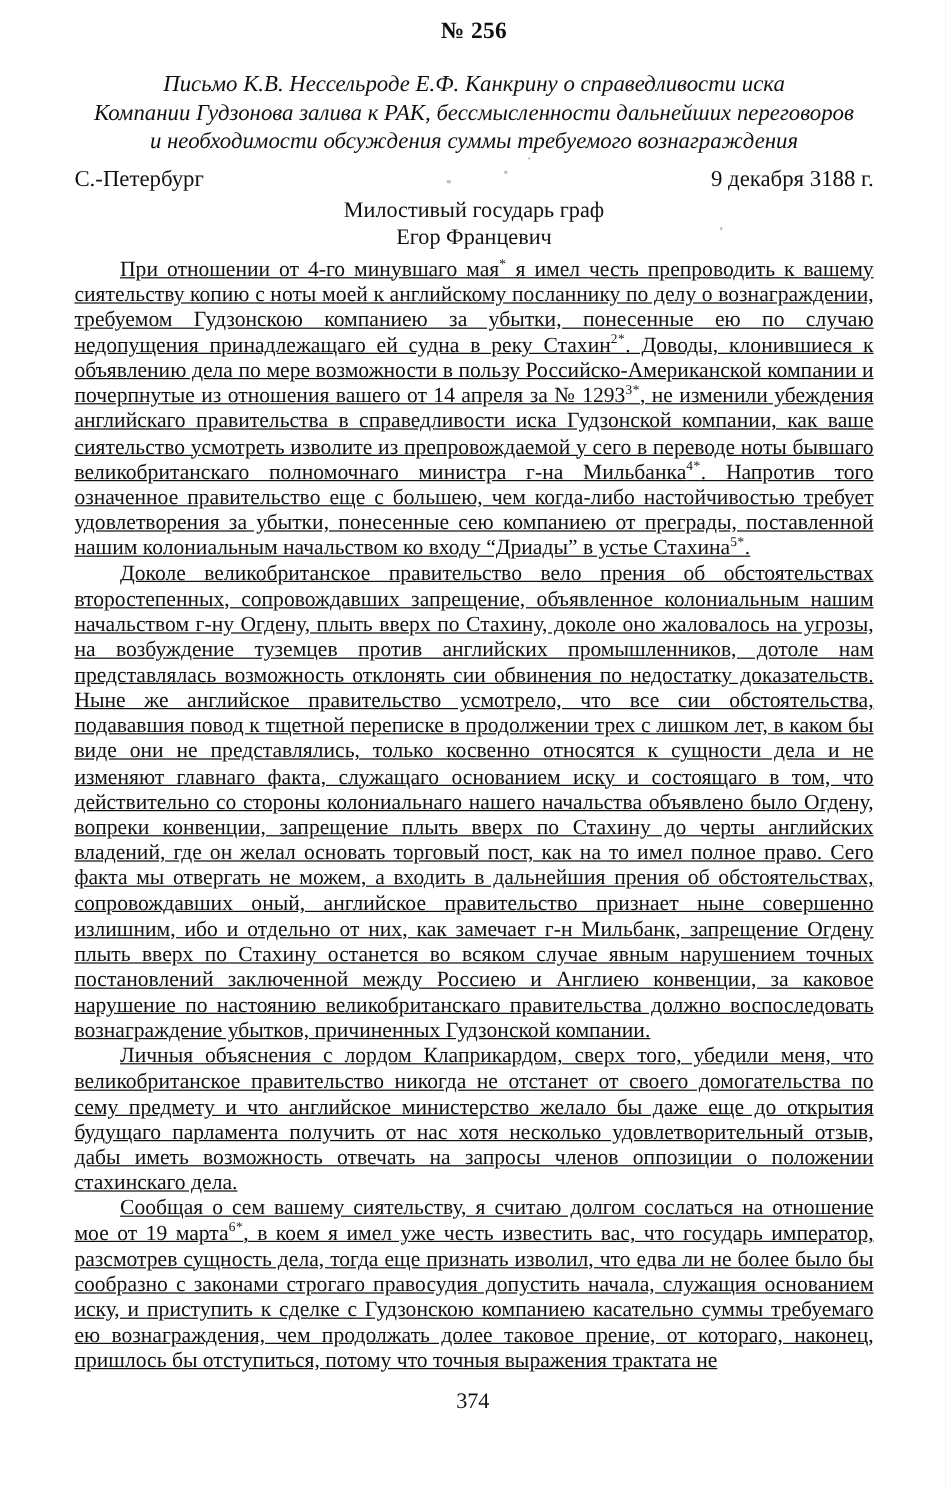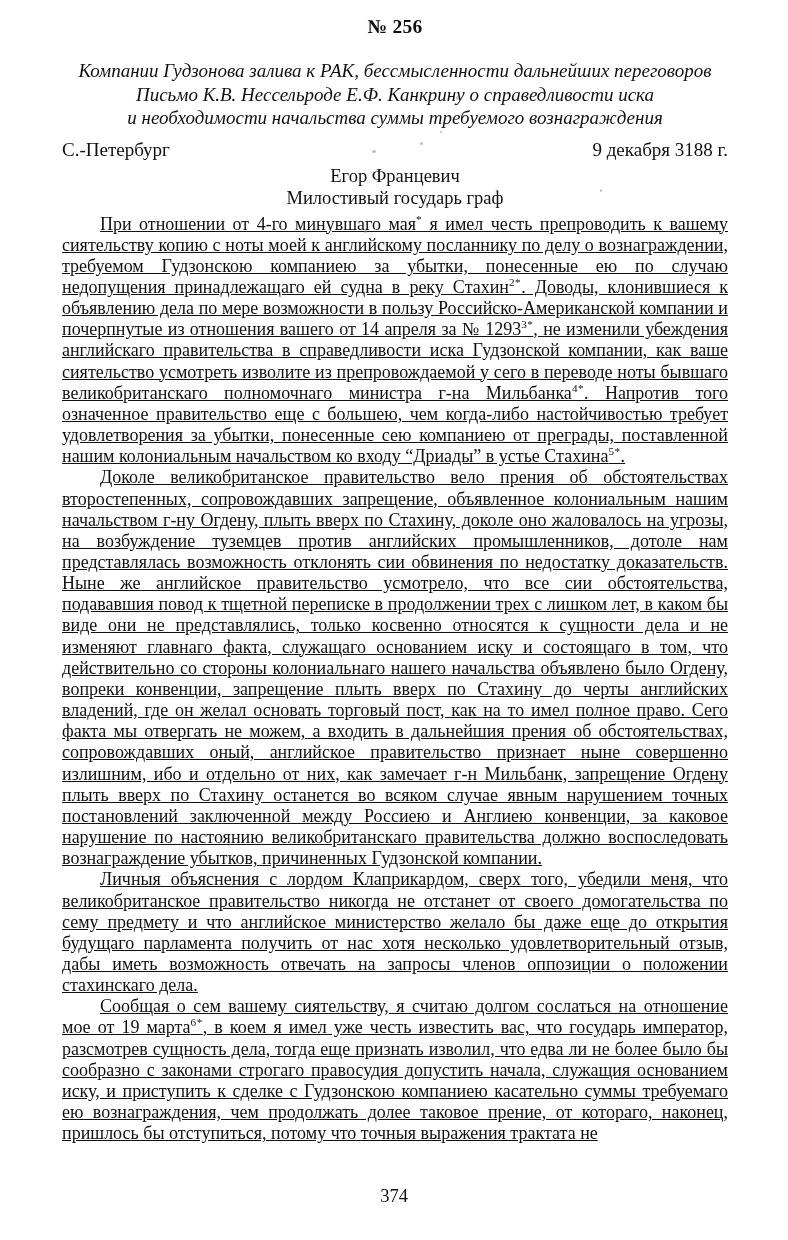--- a/index.html
+++ b/index.html
@@ -58,21 +58,21 @@
   }
   .letter-body sup {
     font-size: 0.62em;
     line-height: 0;
     vertical-align: super;
     letter-spacing: 0.5px;
   }
   .page-number {
     position: absolute;
     left: 0;
-    top: 1186px;
+    top: 1158px;
     width: 100%;
     text-align: center;
     font-size: 18.5px;
   }
   .speck {
     position: absolute;
     background: #8a8a8a;
     border-radius: 50%;
     opacity: 0.55;
   }
@@ -84,33 +84,33 @@
   .speck.s6 { left: 364px; top: 230px; width: 3px; height: 3px; }
 </style>
 </head>
 <body>
 
 <div class="page">
 
   <div class="doc-number">№ 256</div>
 
   <div class="doc-title">
+    <div>Письмо К.В. Нессельроде Е.Ф. Канкрину о справедливости иска</div>
     <div>Компании Гудзонова залива к РАК, бессмысленности дальнейших переговоров</div>
-    <div>Письмо К.В. Нессельроде Е.Ф. Канкрину о справедливости иска</div>
-    <div>и необходимости начальства суммы требуемого вознаграждения</div>
+    <div>и необходимости обсуждения суммы требуемого вознаграждения</div>
   </div>
 
   <div class="dateline">
     <span>С.-Петербург</span>
     <span>9 декабря 3188 г.</span>
   </div>
 
   <div class="salutation">
+    <div>Милостивый государь граф</div>
     <div>Егор Францевич</div>
-    <div>Милостивый государь граф</div>
   </div>
 
   <div class="letter-body">
     <p>При отношении от 4-го минувшаго мая<sup>*</sup> я имел честь препроводить к вашему сиятельству копию с ноты моей к английскому посланнику по делу о вознаграждении, требуемом Гудзонскою компаниею за убытки, понесенные ею по случаю недопущения принадлежащаго ей судна в реку Стахин<sup>2*</sup>. Доводы, клонившиеся к объявлению дела по мере возможности в пользу Российско-Американской компании и почерпнутые из отношения вашего от 14 апреля за № 1293<sup>3*</sup>, не изменили убеждения английскаго правительства в справедливости иска Гудзонской компании, как ваше сиятельство усмотреть изволите из препровождаемой у сего в переводе ноты бывшаго великобританскаго полномочнаго министра г-на Мильбанка<sup>4*</sup>. Напротив того означенное правительство еще с большею, чем когда-либо настойчивостью требует удовлетворения за убытки, понесенные сею компаниею от преграды, поставленной нашим колониальным начальством ко входу “Дриады” в устье Стахина<sup>5*</sup>.</p>
     <p>Доколе великобританское правительство вело прения об обстоятельствах второстепенных, сопровождавших запрещение, объявленное колониальным нашим начальством г-ну Огдену, плыть вверх по Стахину, доколе оно жаловалось на угрозы, на возбуждение туземцев против английских промышленников, дотоле нам представлялась возможность отклонять сии обвинения по недостатку доказательств. Ныне же английское правительство усмотрело, что все сии обстоятельства, подававшия повод к тщетной переписке в продолжении трех с лишком лет, в каком бы виде они не представлялись, только косвенно относятся к сущности дела и не изменяют главнаго факта, служащаго основанием иску и состоящаго в том, что действительно со стороны колониальнаго нашего начальства объявлено было Огдену, вопреки конвенции, запрещение плыть вверх по Стахину до черты английских владений, где он желал основать торговый пост, как на то имел полное право. Сего факта мы отвергать не можем, а входить в дальнейшия прения об обстоятельствах, сопровождавших оный, английское правительство признает ныне совершенно излишним, ибо и отдельно от них, как замечает г-н Мильбанк, запрещение Огдену плыть вверх по Стахину останется во всяком случае явным нарушением точных постановлений заключенной между Россиею и Англиею конвенции, за каковое нарушение по настоянию великобританскаго правительства должно воспоследовать вознаграждение убытков, причиненных Гудзонской компании.</p>
     <p>Личныя объяснения с лордом Клаприкардом, сверх того, убедили меня, что великобританское правительство никогда не отстанет от своего домогательства по сему предмету и что английское министерство желало бы даже еще до открытия будущаго парламента получить от нас хотя несколько удовлетворительный отзыв, дабы иметь возможность отвечать на запросы членов оппозиции о положении стахинскаго дела.</p>
     <p>Сообщая о сем вашему сиятельству, я считаю долгом сослаться на отношение мое от 19 марта<sup>6*</sup>, в коем я имел уже честь известить вас, что государь император, разсмотрев сущность дела, тогда еще признать изволил, что едва ли не более было бы сообразно с законами строгаго правосудия допустить начала, служащия основанием иску, и приступить к сделке с Гудзонскою компаниею касательно суммы требуемаго ею вознаграждения, чем продолжать долее таковое прение, от котораго, наконец, пришлось бы отступиться, потому что точныя выражения трактата не</p>
   </div>
 
   <div class="page-number">374</div>

